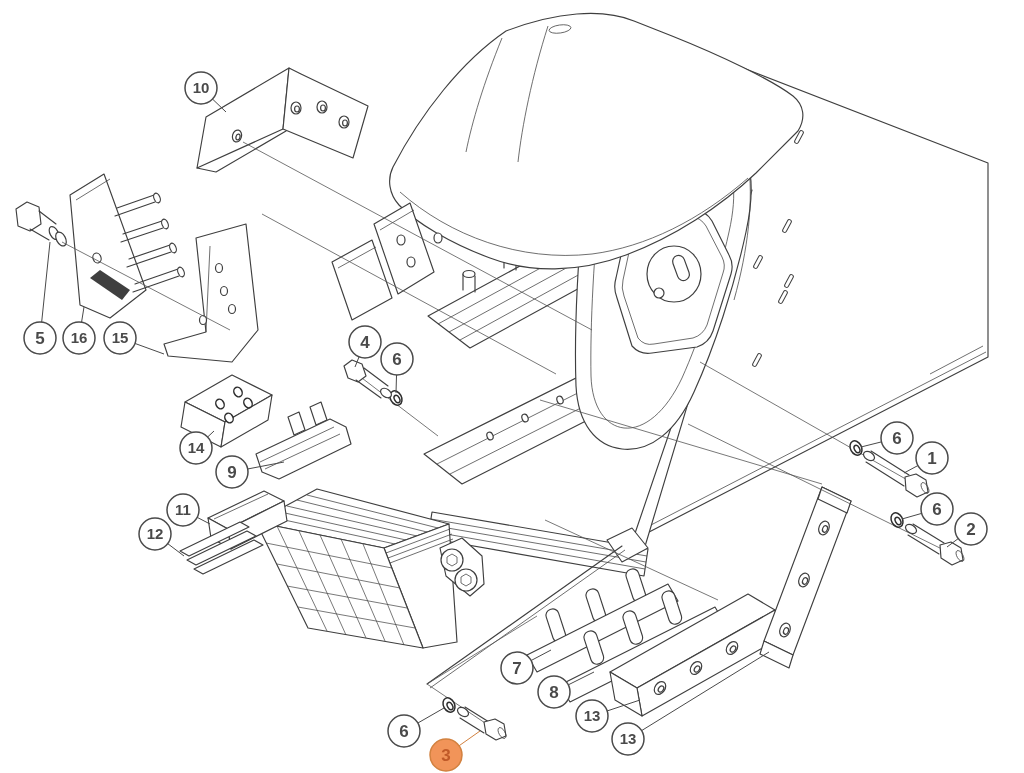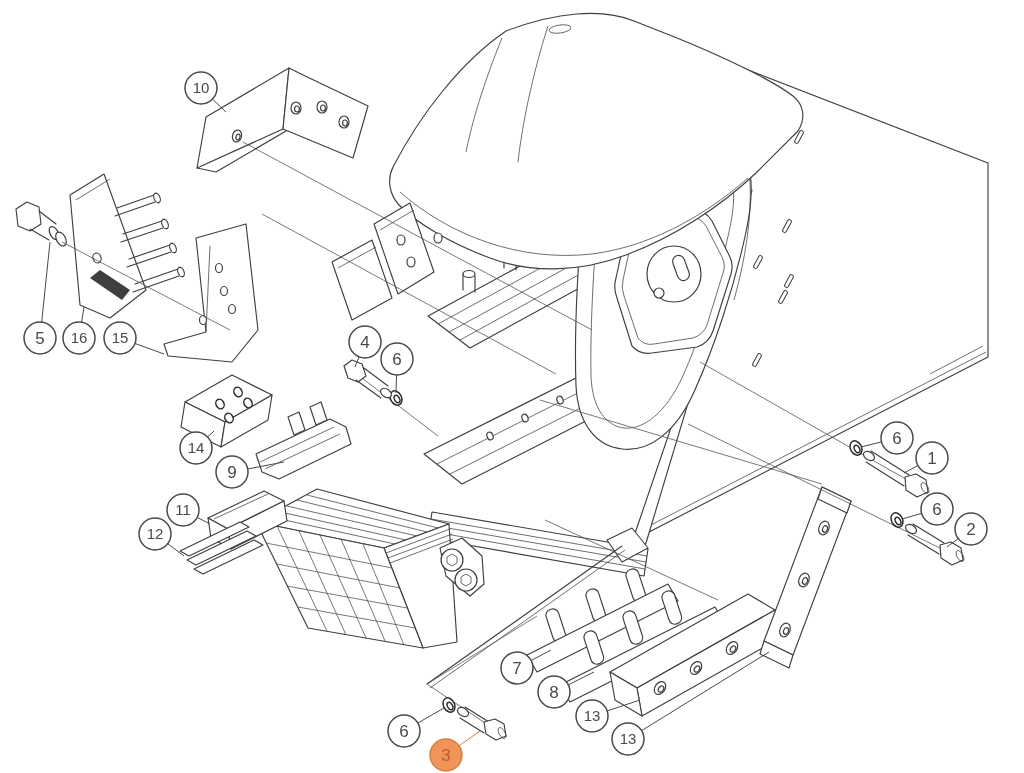--- a/index.html
+++ b/index.html
@@ -1,17 +1,17 @@
 <!DOCTYPE html>
 <html><head>
 <meta charset="utf-8">
 <style>
   html,body{margin:0;padding:0;background:#ffffff;}
   .stage{position:relative;width:1024px;height:773px;background:#ffffff;overflow:hidden;
-         font-family:"Liberation Sans",sans-serif;}
+         font-family:"Liberation Sans",sans-serif;font-weight:bold;}
   svg{display:block}
   .callout-text{font-family:"Liberation Sans",sans-serif;}
   .part{fill:#ffffff;stroke:#3f3f3f;stroke-width:1.15;stroke-linejoin:round;}
   .edge{fill:none;stroke:#3f3f3f;stroke-width:1.15;stroke-linejoin:round;stroke-linecap:round;}
   .fine{fill:none;stroke:#3f3f3f;stroke-width:0.75;}
   .hatch{fill:none;stroke:#3f3f3f;stroke-width:0.7;}
   .ring{fill:#ffffff;stroke:#3f3f3f;stroke-width:1.2;}
   .darkring{fill:#ffffff;stroke:#2e2e2e;stroke-width:1.5;}
   .construction{fill:none;stroke:#555555;stroke-width:0.8;}
   .dash{fill:none;stroke:#3f3f3f;stroke-width:1.0;}

